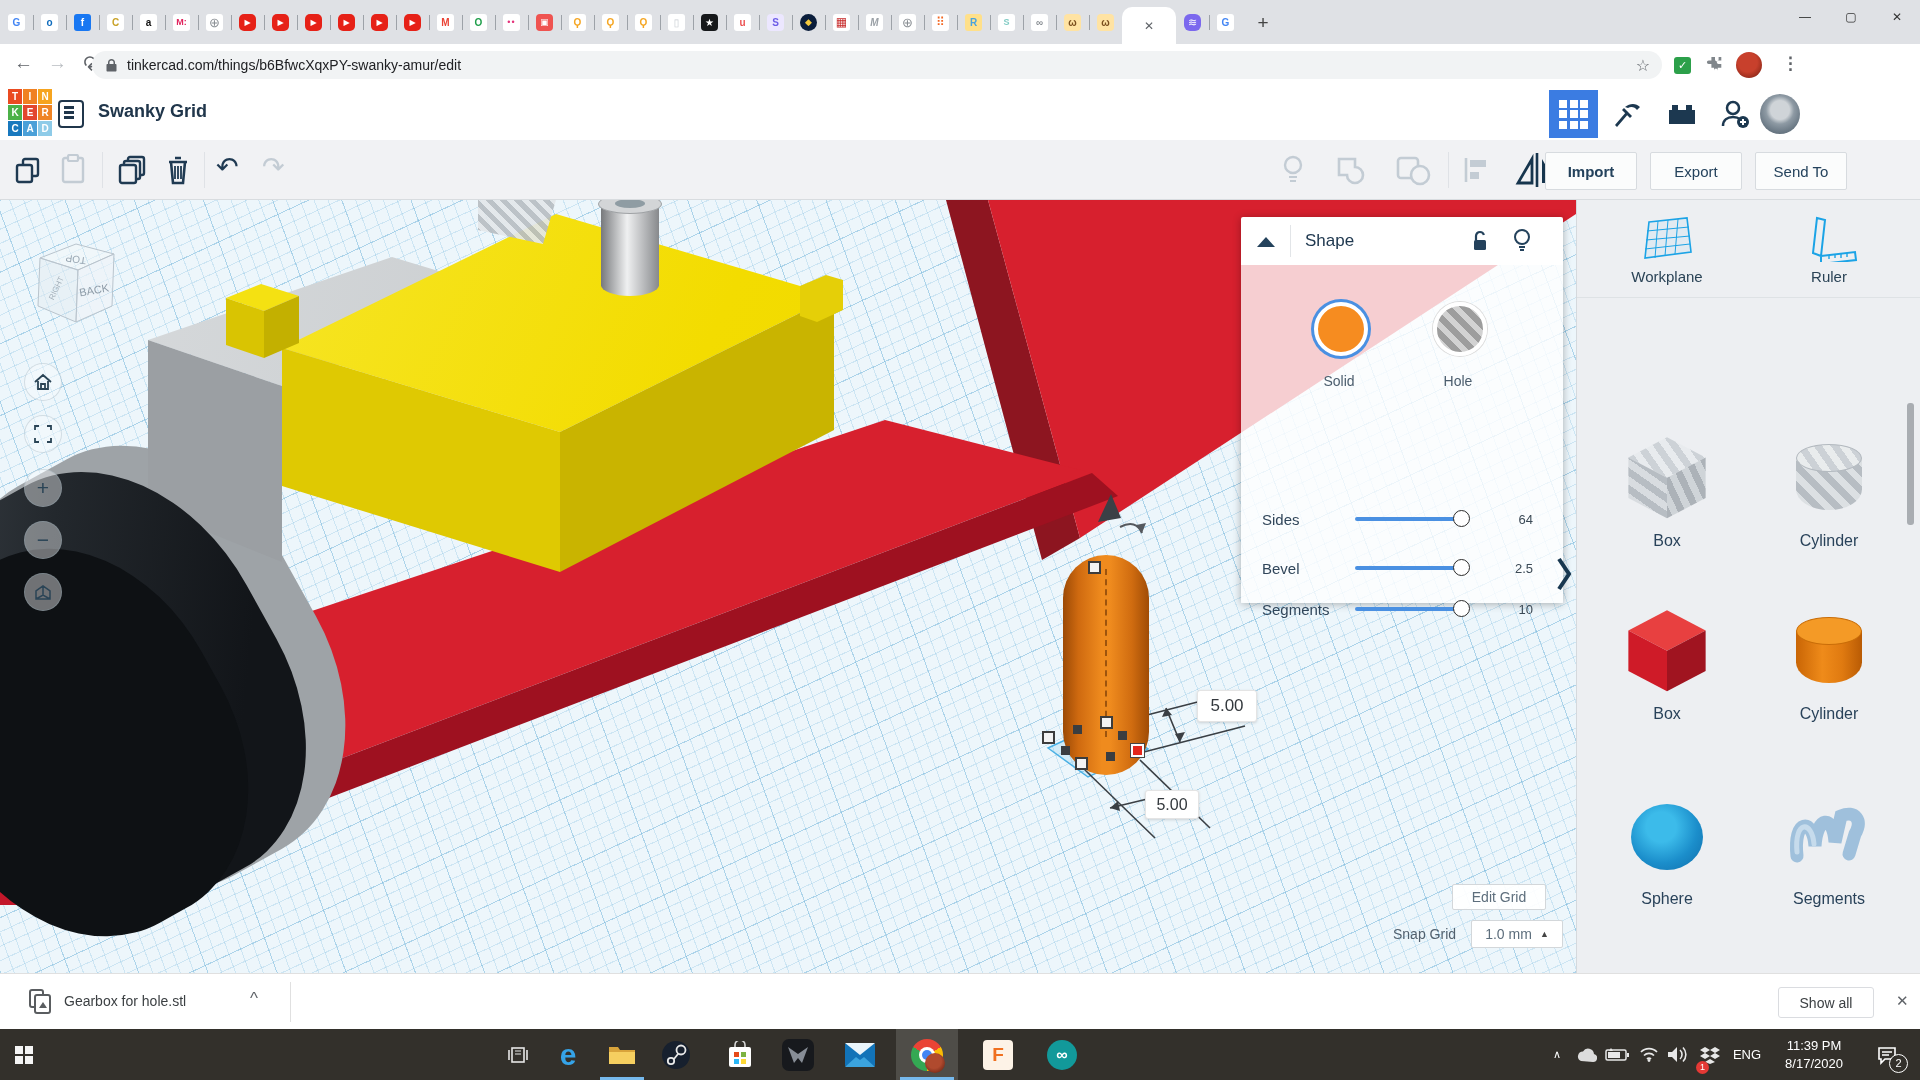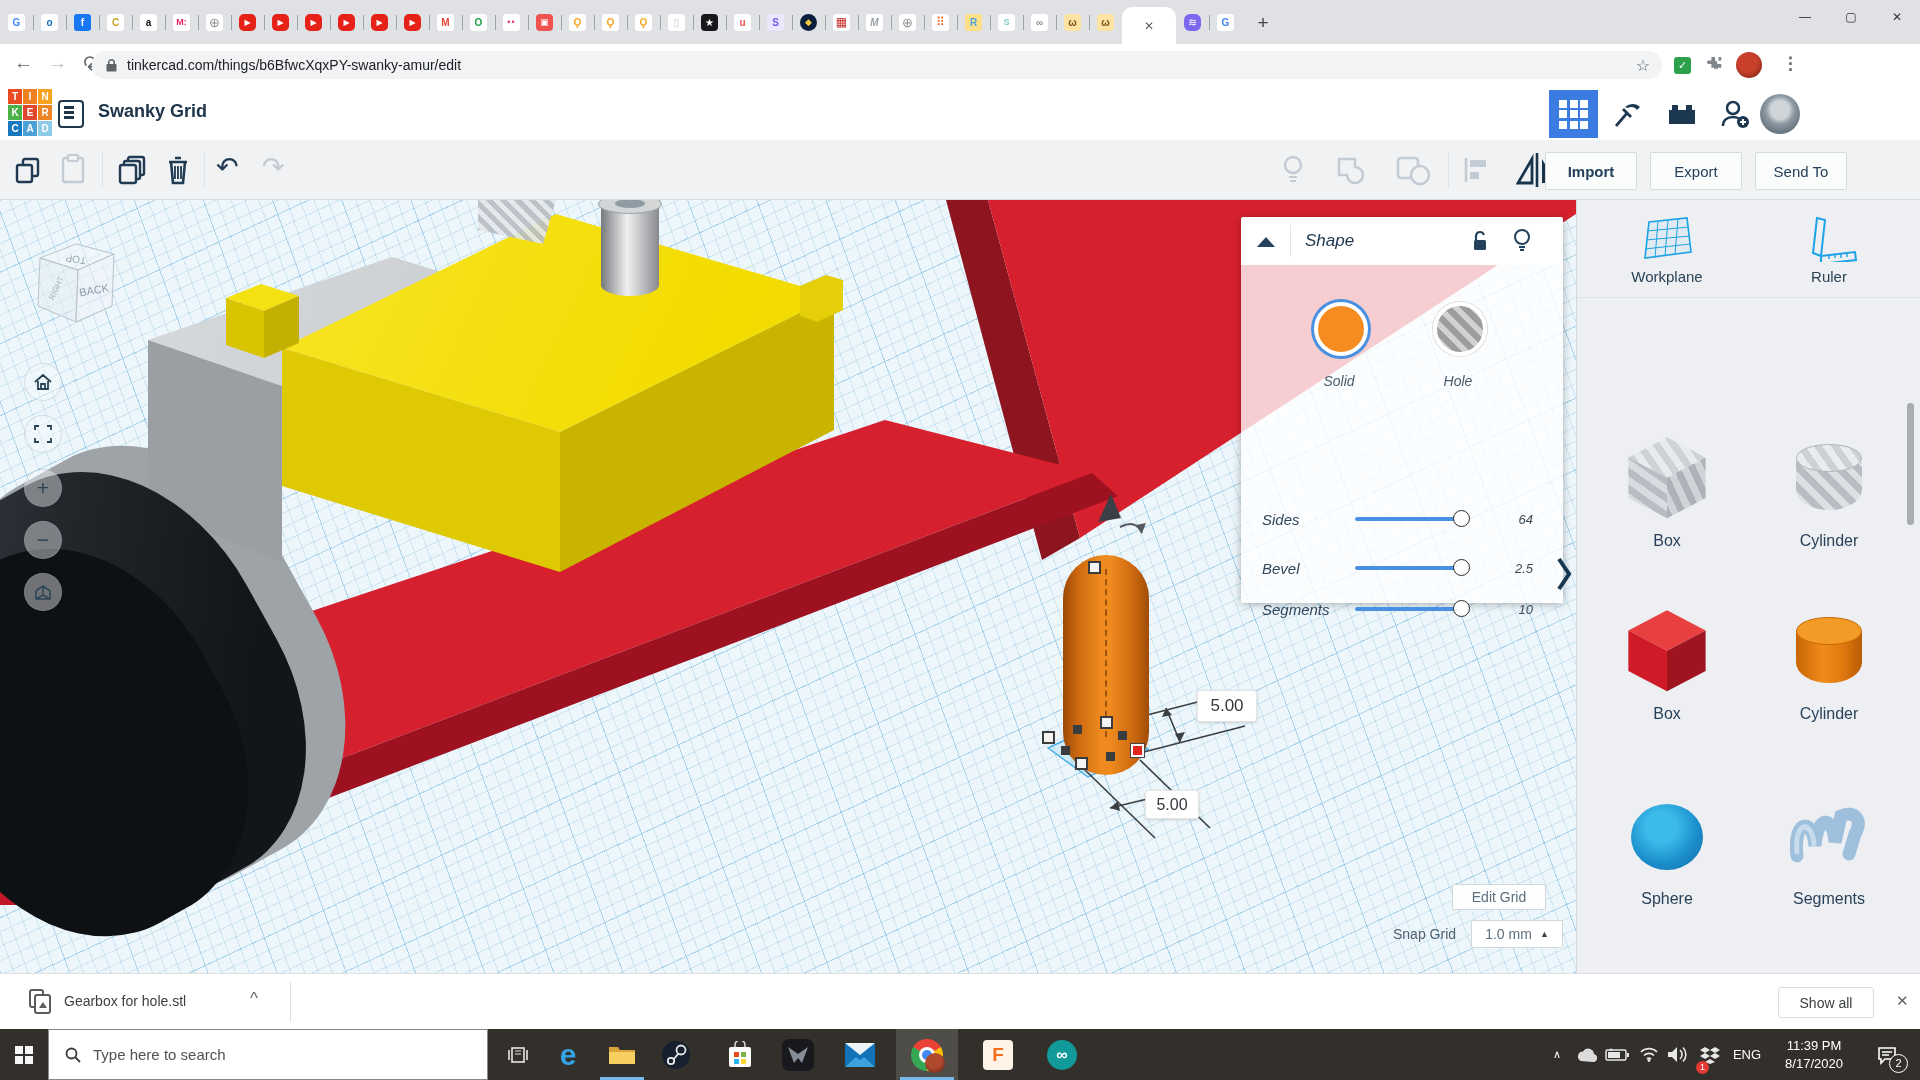--- a/index.html
+++ b/index.html
@@ -43,21 +43,21 @@
   .en{color:#1f3a52;} .dis{color:#c3ccd4;}
   
   #viewport{position:absolute;left:0;top:200px;width:1576px;height:773px;overflow:hidden;background-color:#edf6fb;
     background-image:
       repeating-linear-gradient(155deg, rgba(110,180,220,.25) 0 1px, transparent 1px 13px),
       repeating-linear-gradient(70deg, rgba(110,180,220,.25) 0 1px, transparent 1px 13px),
       repeating-linear-gradient(155deg, rgba(80,160,205,.28) 0 1px, transparent 1px 65px),
       repeating-linear-gradient(70deg, rgba(80,160,205,.28) 0 1px, transparent 1px 65px);}
   .clip{position:absolute;left:0;top:0;width:1576px;height:773px;}
   
-  #shapepanel{position:absolute;left:1241px;top:17px;width:322px;height:386px;border-radius:2px;box-shadow:0 1px 8px rgba(0,0,0,.3);font-style:italic;}
+  #shapepanel{position:absolute;left:1241px;top:17px;width:322px;height:386px;border-radius:2px;box-shadow:0 1px 8px rgba(0,0,0,.3);}
   .sp-head{position:absolute;left:0;top:0;width:322px;height:48px;background:#fff;border-radius:2px 2px 0 0;}
   .sp-tri{position:absolute;left:16px;top:20px;width:0;height:0;border-left:9px solid transparent;border-right:9px solid transparent;border-bottom:10px solid #24425c;}
   .sp-div{position:absolute;left:49px;top:8px;height:32px;width:1px;background:#e2e5e8;}
   .sp-title{position:absolute;left:64px;top:14px;font-size:17px;color:#203950;}
   .sp-body{position:absolute;left:0;top:48px;width:322px;height:338px;background:rgba(255,255,255,.78);}
   .swatch{position:absolute;width:46px;height:46px;border-radius:50%;border:4px solid #fff;}
   .sw-solid{left:73px;top:37px;background:#f68c20;box-shadow:0 0 0 3px #4a90e2;}
   .sw-hole{left:192px;top:37px;background:repeating-linear-gradient(45deg,#9d9d9d 0 6px,#d2d2d2 6px 12px);box-shadow:0 0 0 1px #dcdcdc;}
   .sw-label{position:absolute;width:80px;text-align:center;top:108px;font-size:14px;color:#4b5d6d;}
   .sl-row{position:absolute;left:0;width:322px;height:20px;}
@@ -561,27 +561,20 @@
 
   <div id="taskbar">
     <div class="tb-ico" style="left:0;width:48px;">
       <svg width="18" height="18" viewBox="0 0 18 18">
           <rect x="0" y="0" width="8" height="8" fill="#f5f5f5"></rect>
           <rect x="10" y="0" width="8" height="8" fill="#f5f5f5"></rect>
           <rect x="0" y="10" width="8" height="8" fill="#f5f5f5"></rect>
           <rect x="10" y="10" width="8" height="8" fill="#f5f5f5"></rect>
         </svg>
     </div>
-    <div class="abs" style="left:48px;top:0;width:440px;height:51px;background:#fff;border:1px solid #8a8a8a;box-sizing:border-box;display:flex;align-items:center;">
-      <svg style="margin-left:16px;" width="16" height="16" viewBox="0 0 16 16">
-          <circle cx="6.5" cy="6.5" r="5" fill="none" stroke="#3b3b3b" stroke-width="1.8"></circle>
-          <path d="M10.5 10.5L15 15" stroke="#3b3b3b" stroke-width="1.8"></path>
-        </svg>
-      <span style="margin-left:12px;font-size:15px;color:#4e5256;">Type here to search</span>
-    </div>
     <div class="tb-ico" style="left:496px;width:44px;">
       <svg width="22" height="20" viewBox="0 0 22 20">
           <rect x="5" y="3" width="12" height="14" fill="none" stroke="#e6e6e6" stroke-width="1.6"></rect>
           <path d="M2 5v10M20 5v10" stroke="#e6e6e6" stroke-width="1.6"></path>
           <path d="M8 6h6M8 9h6" stroke="#e6e6e6" stroke-width="1.2"></path>
         </svg>
     </div>
     <div class="tb-ico" style="left:544px;width:48px;">
         <span style="font-size:30px;font-weight:bold;color:#35a3e8;">e</span>
       </div>

